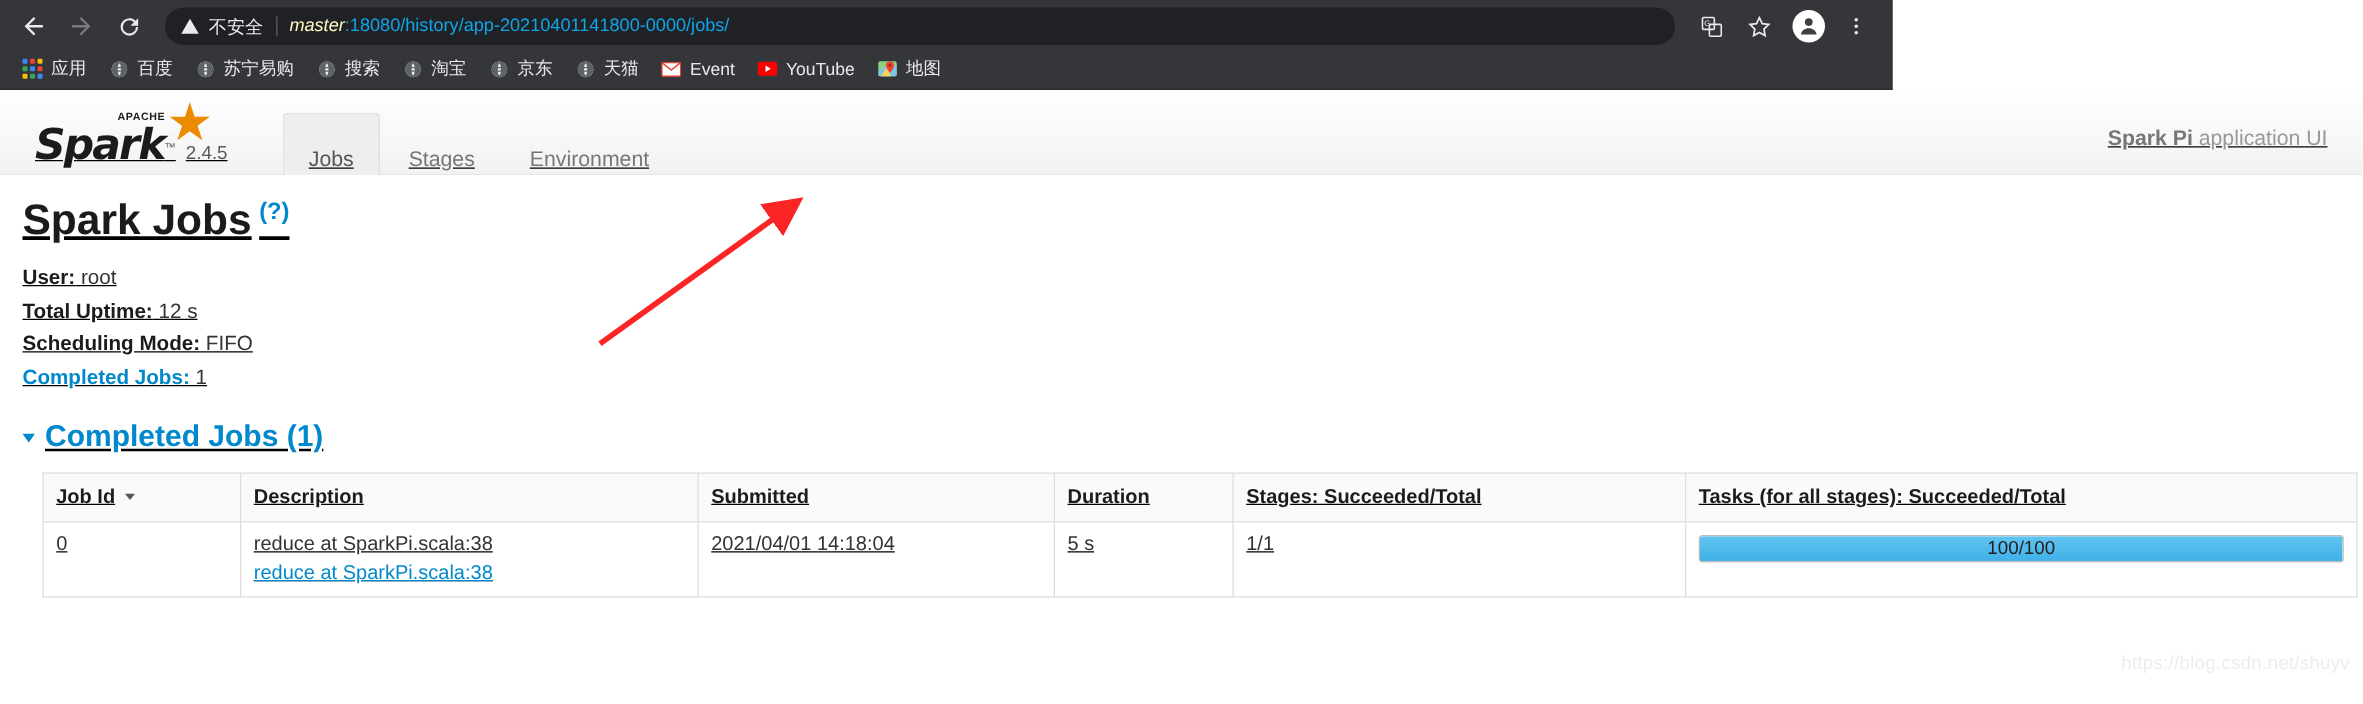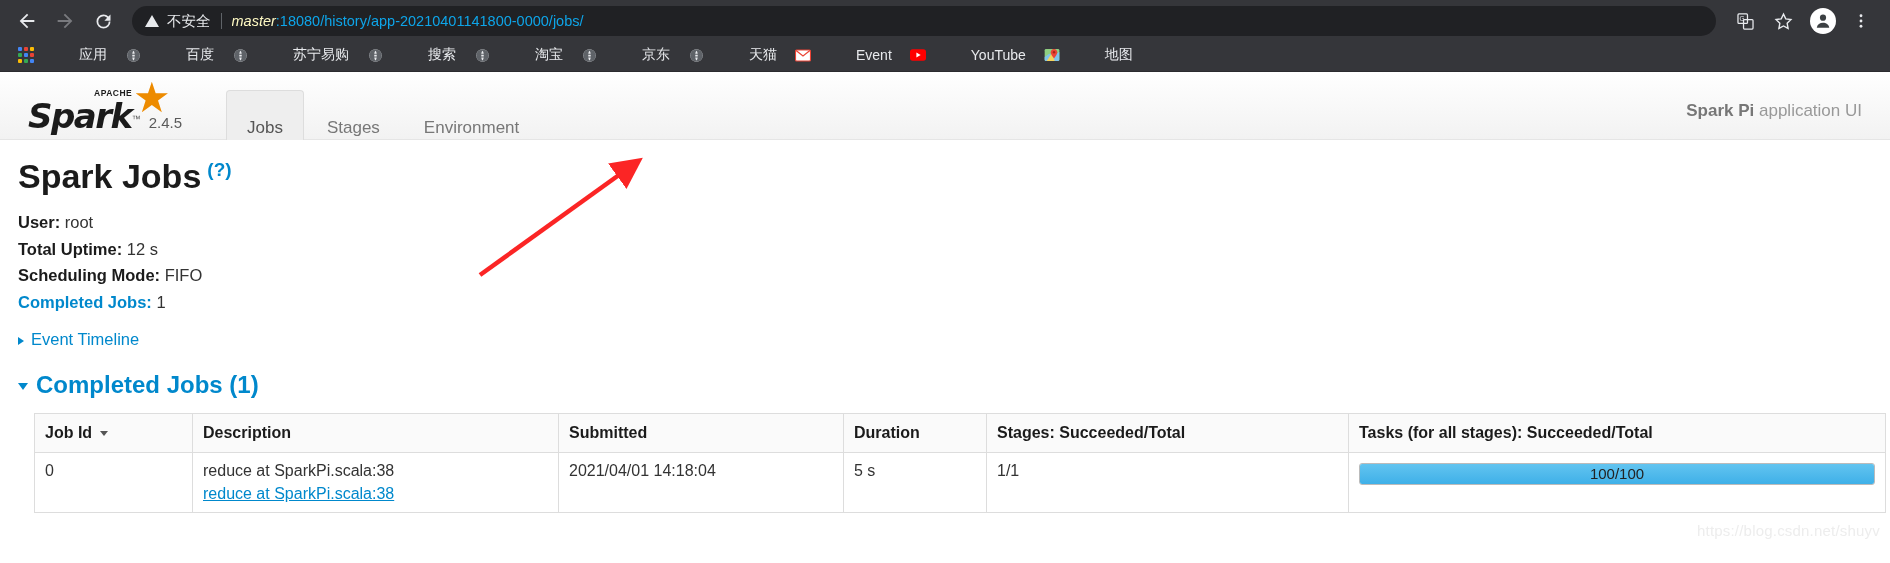--- a/index.html
+++ b/index.html
@@ -5,21 +5,21 @@
   * { box-sizing: border-box; }
   html, body {
     margin: 0; padding: 0;
     width: 1890px; height: 563px;
     overflow: hidden;
     background: #ffffff;
     font-family: "Liberation Sans", sans-serif;
   }
 
   
-  .browser { width: 1890px; background: #35363a; }
+  .browser { width: 1514px; background: #35363a; }
 
   .toolbar {
     height: 42px;
     display: flex;
     align-items: center;
     padding: 0 10px;
     background: #35363a;
   }
   .nav-btn {
     width: 34px; height: 34px;
@@ -89,39 +89,38 @@
     padding: 0 10px 3px 10px;
     border-bottom: 1px solid #2b2c2f;
   }
   .bm {
     display: flex;
     align-items: center;
     padding: 3px 8px;
     border-radius: 4px;
     margin-right: 2px;
     white-space: nowrap;
-    gap: 38px;
   }
   .bm-label {
     color: #e8eaed;
     font-size: 14px;
     margin-left: 7px;
   }
   .bm-ico { width: 16px; height: 16px; display:flex; align-items:center; justify-content:center; flex:0 0 auto;}
   .apps-grid {
     width: 16px; height: 16px;
     display: grid;
     grid-template-columns: repeat(3, 4px);
     grid-template-rows: repeat(3, 4px);
     gap: 2px;
   }
   .apps-grid i { display:block; width:4px; height:4px; border-radius:1px; }
 
   
-  .page { background: #ffffff; width: 1890px; height: 473px; position: relative; }
+  .page { background: #ffffff; width: 1890px; height: 473px; position: relative; text-decoration: underline; }
 
   .navbar {
     height: 68px;
     background: linear-gradient(to bottom, #ffffff 0%, #f2f2f2 100%);
     border-bottom: 1px solid #e5e5e5;
     display: flex;
     align-items: flex-end;
     position: relative;
   }
   .brand {
@@ -568,23 +567,20 @@
     <div class="meta">
       <b>Total Uptime:</b><span> 12 s</span>
     </div>
     <div class="meta">
       <b>Scheduling Mode:</b><span> FIFO</span>
     </div>
     <div class="meta link">
       <b>Completed Jobs:</b><span> 1</span>
     </div>
 
-    <div class="timeline-toggle">
-      <span class="caret-right"></span><span>Event Timeline</span>
-    </div>
 
     <h2 class="section">
       <span class="caret-down"></span><span>Completed Jobs (1)</span>
     </h2>
 
     <table class="jobs">
       <colgroup>
         <col class="c-jobid">
           <col class="c-desc">
           <col class="c-sub">

